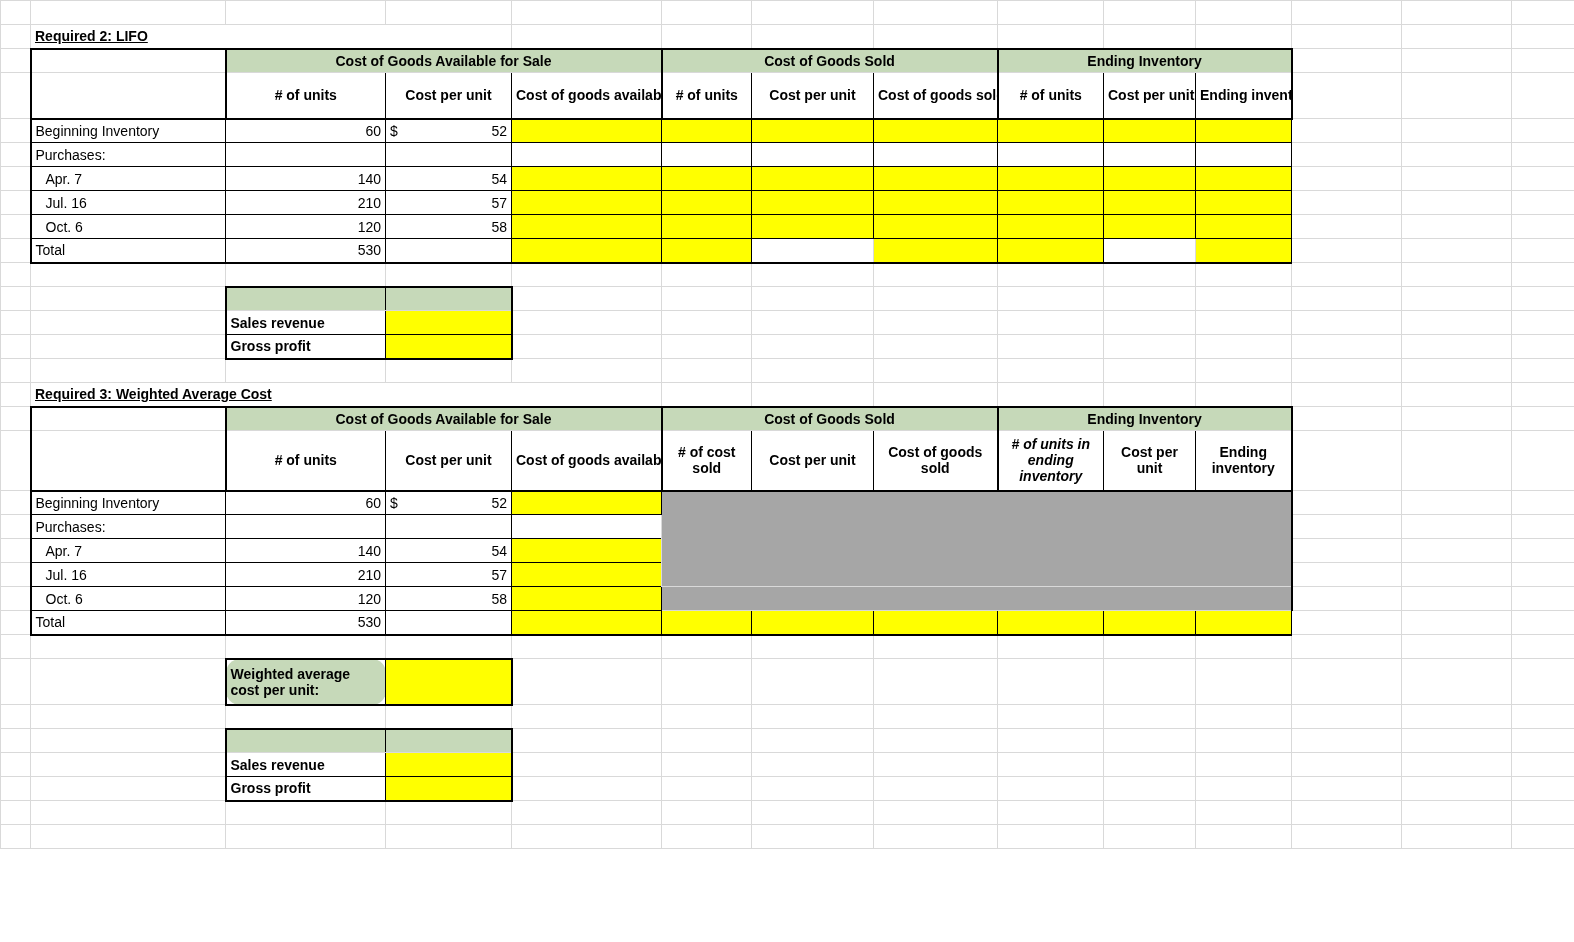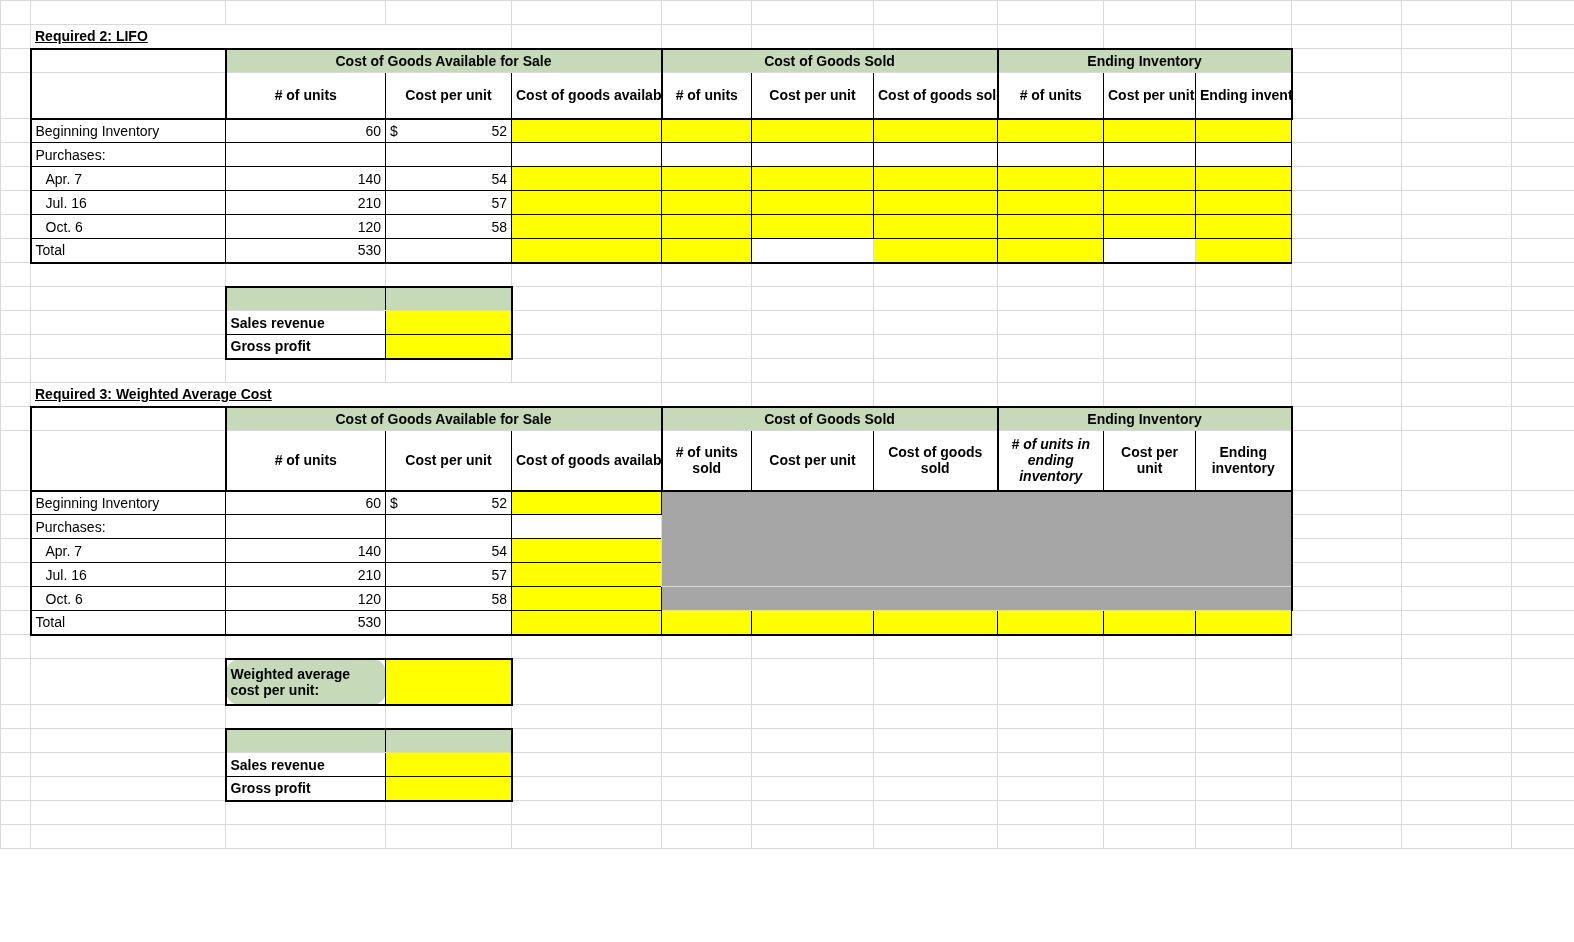--- a/index.html
+++ b/index.html
@@ -344,21 +344,21 @@
           <td></td>
           <td></td>
   </tr>
 
   <tr class="tall3">
     <td></td>
     <td class="bl br bb"></td>
     <td class="sub bl hr bb"># of units</td>
     <td class="sub hr bb">Cost per unit</td>
     <td class="sub bb br">Cost of goods available for sale</td>
-    <td class="sub bl hr bb" style="white-space:normal;"># of units sold</td>
+    <td class="sub bl hr bb" style="white-space:normal;"># of cost sold</td>
     <td class="sub hr bb" style="vertical-align:middle;">Cost per unit</td>
     <td class="sub bb br" style="white-space:normal;">Cost of goods sold</td>
     <td class="sub bl hr bb" style="white-space:normal;vertical-align:middle;font-style:italic;"># of units in ending inventory</td>
     <td class="sub hr bb" style="white-space:normal;vertical-align:middle;">Cost per unit</td>
     <td class="sub bb br" style="white-space:normal;vertical-align:middle;">Ending inventory</td>
     <td></td>
           <td></td>
           <td></td>
   </tr>
 

